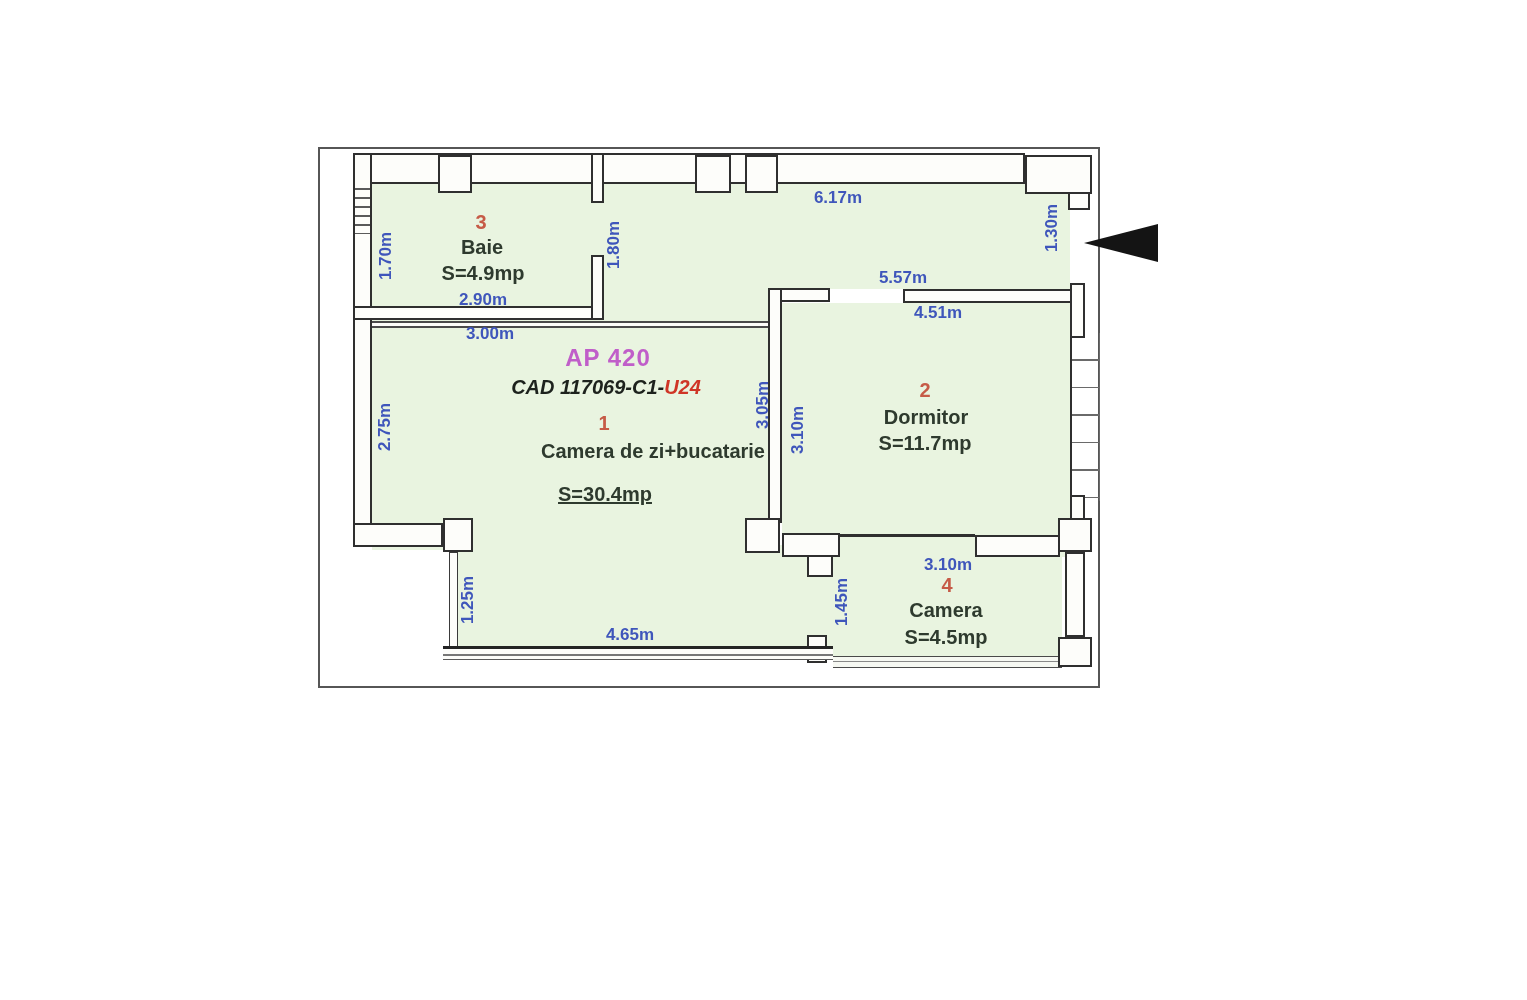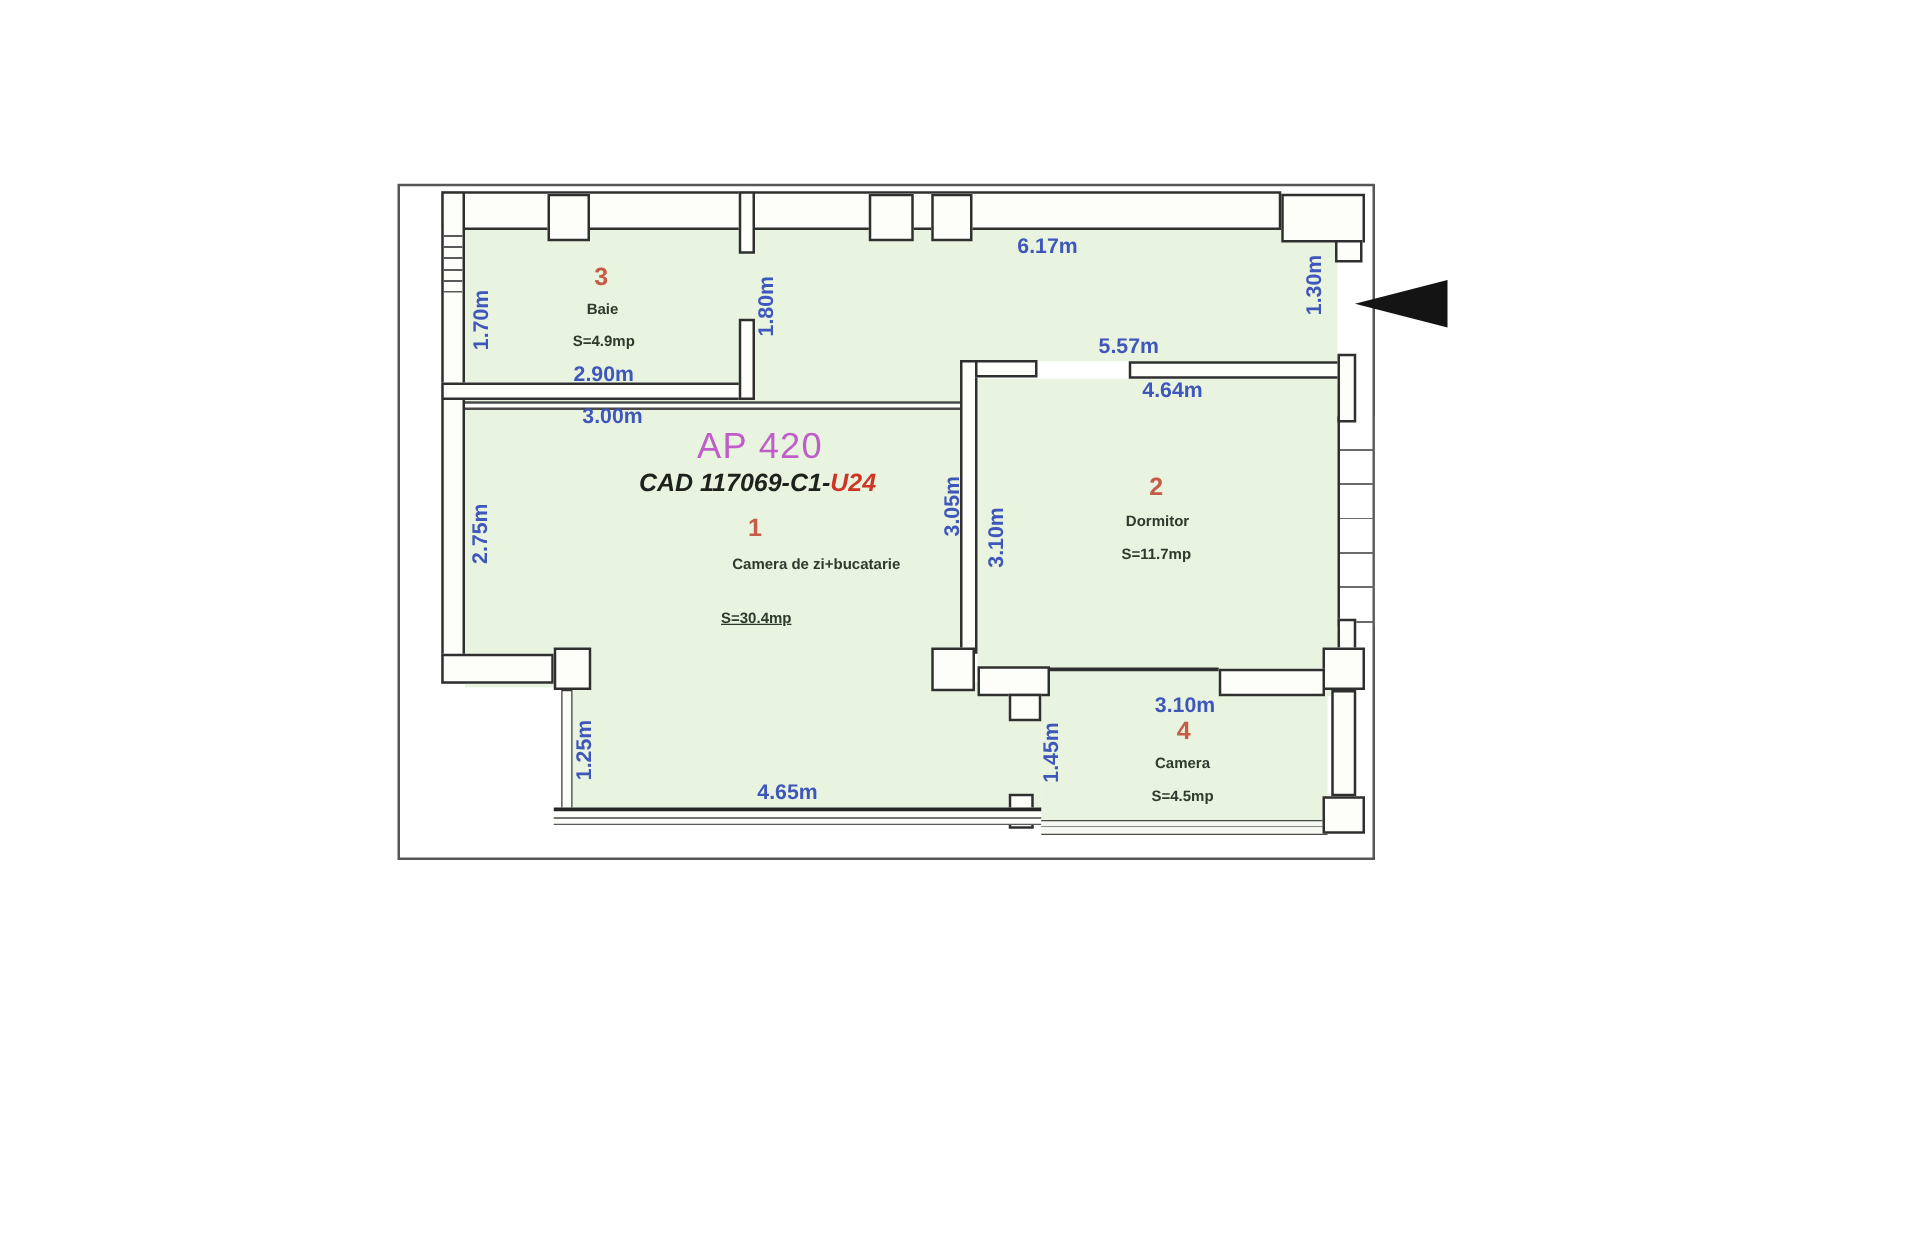--- a/index.html
+++ b/index.html
@@ -20,22 +20,22 @@
         background-image:linear-gradient(to bottom, transparent 0 4px, #888 4px 5px, transparent 5px);}
   .hatchL{background:repeating-linear-gradient(to bottom,#5a5a5a 0 1.5px,transparent 1.5px 9px);}
   .hatchR{border-left:2px solid #2f2f2f;border-right:1.5px solid #6a6a6a;
           background:repeating-linear-gradient(to bottom,transparent 0 26px,#6a6a6a 26px 27.5px);}
   .arrow{width:0;height:0;border-top:19px solid transparent;border-bottom:19px solid transparent;
          border-right:74px solid #141414;}
   .lbl{position:absolute;transform:translate(-50%,-50%);white-space:nowrap;line-height:1;}
   .vlbl{position:absolute;transform:translate(-50%,-50%) rotate(-90deg);white-space:nowrap;line-height:1;}
   .dim{color:#3f56bb;font-size:17px;font-weight:700;}
   .rnum{color:#c65b47;font-size:20px;font-weight:700;}
-  .rtxt{color:#2e3a2e;font-size:12px;font-weight:600;}
-  .title{color:#c05ec9;font-size:29px;font-weight:400;letter-spacing:1px;}
+  .rtxt{color:#2e3a2e;font-size:20px;font-weight:600;}
+  .title{color:#c05ec9;font-size:24px;font-weight:700;letter-spacing:1px;}
   .cad{color:#1d221d;font-size:20px;font-weight:700;font-style:italic;}
   .cad .unit{color:#cf3526;}
 </style>
 </head>
 <body>
 
 <div id="canvas">
 
   <div class="abs boundary" style="left:318px;top:147px;width:782px;height:541px;"></div>
 
@@ -91,21 +91,21 @@
   <div class="abs arrow" style="left:1084px;top:224px;"></div>
 
   <div class="lbl dim" style="left:838px;top:197px;">6.17m</div>
   <div class="vlbl dim" style="left:1051px;top:228px;">1.30m</div>
   <div class="lbl dim" style="left:483px;top:299px;">2.90m</div>
   <div class="lbl dim" style="left:490px;top:333px;">3.00m</div>
   <div class="vlbl dim" style="left:385px;top:256px;">1.70m</div>
   <div class="vlbl dim" style="left:613px;top:245px;">1.80m</div>
   <div class="vlbl dim" style="left:384px;top:427px;">2.75m</div>
   <div class="lbl dim" style="left:903px;top:277px;">5.57m</div>
-  <div class="lbl dim" style="left:938px;top:312px;">4.64m</div>
+  <div class="lbl dim" style="left:938px;top:312px;">4.51m</div>
   <div class="vlbl dim" style="left:762px;top:405px;">3.05m</div>
   <div class="vlbl dim" style="left:797px;top:430px;">3.10m</div>
   <div class="vlbl dim" style="left:467px;top:600px;">1.25m</div>
   <div class="lbl dim" style="left:630px;top:634px;">4.65m</div>
   <div class="vlbl dim" style="left:841px;top:602px;">1.45m</div>
   <div class="lbl dim" style="left:948px;top:564px;">3.10m</div>
 
   <div class="lbl title" style="left:608px;top:358px;">AP 420</div>
   <div class="lbl cad" style="left:606px;top:387px;">
     <span>CAD 117069-C1-</span><span class="unit">U24</span>

